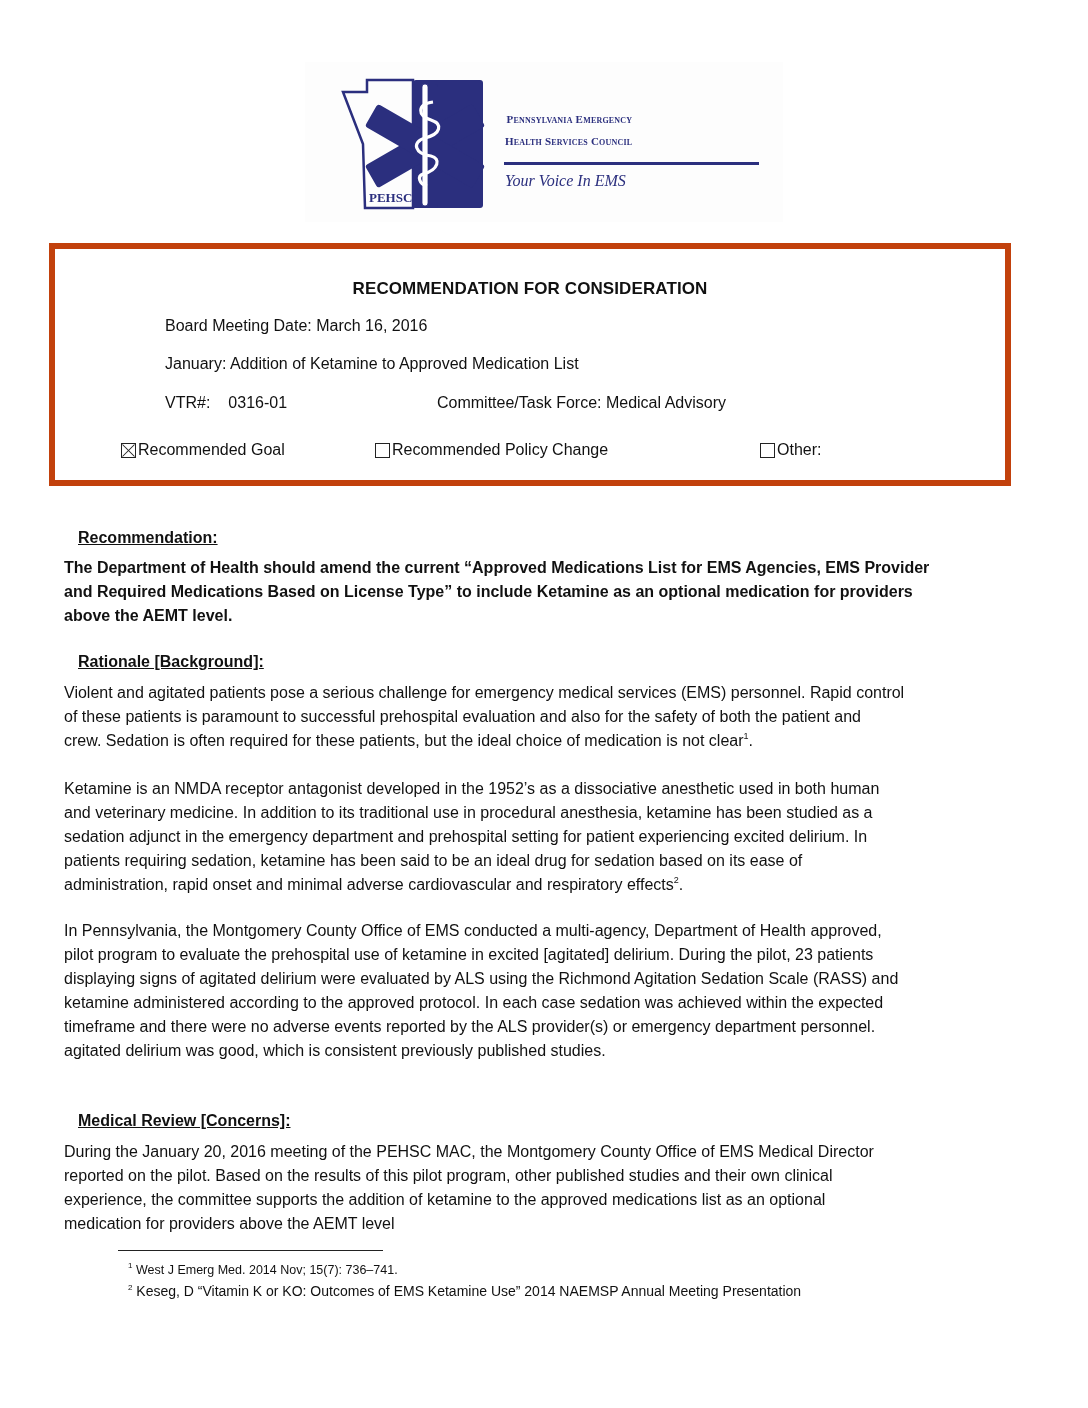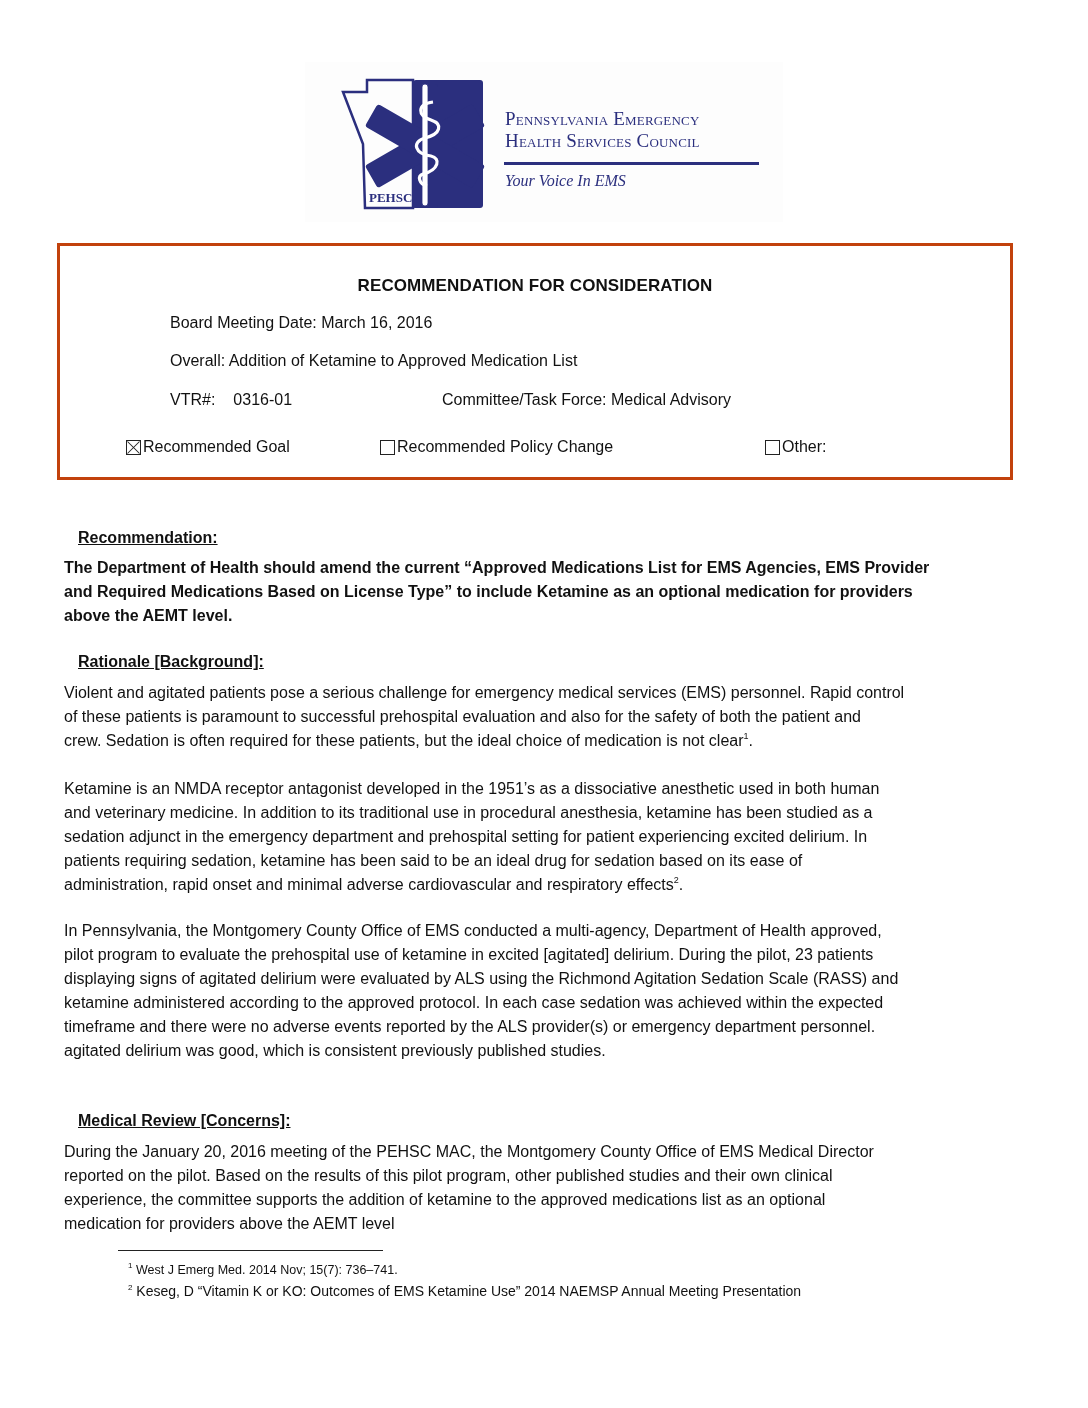--- a/index.html
+++ b/index.html
@@ -3,30 +3,30 @@
 <meta charset="utf-8">
 <style>
   html, body { margin: 0; padding: 0; background: #ffffff; }
   body { width: 1088px; height: 1408px; position: relative; overflow: hidden;
          font-family: "Liberation Sans", "DejaVu Sans", sans-serif; color: #111; }
 
   
   .logo { position: absolute; left: 305px; top: 62px; width: 478px; height: 160px; background: #fdfdfd; }
   .logo svg.emblem { position: absolute; left: 30px; top: 12px; }
   .logo .org-name { position: absolute; left: 200px; top: 46px; color: #2b2f7e;
-         font-family: "Liberation Serif", "DejaVu Serif", serif; font-weight: normal;
-         font-size: 19px; line-height: 22px; letter-spacing: 0.2px; font-variant: small-caps; }
+         font-family: "Liberation Serif", "DejaVu Serif", serif; font-weight: bold;
+         font-size: 11px; line-height: 22px; letter-spacing: 0.2px; font-variant: small-caps; text-align: right; }
   .logo .org-name div { white-space: nowrap; }
   .logo .rule { position: absolute; left: 199px; top: 100px; width: 255px; height: 3px; background: #2b2f7e; }
   .logo .tagline { position: absolute; left: 200px; top: 110px; color: #2b2f7e;
          font-family: "Liberation Serif", "DejaVu Serif", serif; font-style: italic; font-size: 16px; }
 
   
-  .rec-box { position: absolute; left: 57px; top: 243px; width: 950px; height: 231px;
-         border: 3px solid #c2410c; box-sizing: content-box; }
+  .rec-box { position: absolute; left: 49px; top: 243px; width: 950px; height: 231px;
+         border: 6px solid #c2410c; box-sizing: content-box; }
   .rec-title { position: absolute; left: 0; right: 0; top: 30px; text-align: center;
          font-weight: bold; font-size: 17px; letter-spacing: 0.1px; }
   .rec-line { position: absolute; left: 64px; font-size: 16px; white-space: nowrap; margin-left: 46px; }
   .rec-line.l1 { top: 68px; }
   .rec-line.l2 { top: 106px; }
   .rec-line.l3 { top: 145px; }
   .rec-line .vtr-num { margin-left: 18px; }
   .committee { position: absolute; left: 382px; top: 145px; font-size: 16px; white-space: nowrap; }
   .check-row { position: absolute; top: 192px; font-size: 16px; white-space: nowrap; display: flex; align-items: center; }
   .check-row.c1 { left: 66px; }
@@ -83,21 +83,21 @@
 
 <div class="rec-box">
   <div class="rec-title">RECOMMENDATION FOR CONSIDERATION</div>
 
   <div class="rec-line l1">
     <span>Board Meeting Date:</span>
     <span>March 16, 2016</span>
   </div>
 
   <div class="rec-line l2">
-    <span>Overall:</span>
+    <span>January:</span>
     <span>Addition of Ketamine to Approved Medication List</span>
   </div>
 
   <div class="rec-line l3">
     <span>VTR#:</span><span class="vtr-num">0316-01</span>
   </div>
 
   <div class="committee">
     <span>Committee/Task Force:</span>
     <span>Medical Advisory</span>
@@ -126,21 +126,21 @@
 
 <div class="section-heading" style="top:653px;">Rationale [Background]:</div>
 
 <div class="para" style="top:681px;">
   <span class="line">Violent and agitated patients pose a serious challenge for emergency medical services (EMS) personnel. Rapid control</span>
   <span class="line">of these patients is paramount to successful prehospital evaluation and also for the safety of both the patient and</span>
   <span class="line"><span>crew. Sedation is often required for these patients, but the ideal choice of medication is not clear</span><sup>1</sup><span>.</span></span>
 </div>
 
 <div class="para" style="top:777px;">
-  <span class="line">Ketamine is an NMDA receptor antagonist developed in the 1951’s as a dissociative anesthetic used in both human</span>
+  <span class="line">Ketamine is an NMDA receptor antagonist developed in the 1952’s as a dissociative anesthetic used in both human</span>
   <span class="line">and veterinary medicine. In addition to its traditional use in procedural anesthesia, ketamine has been studied as a</span>
   <span class="line">sedation adjunct in the emergency department and prehospital setting for patient experiencing excited delirium.  In</span>
   <span class="line">patients requiring sedation, ketamine has been said to be an ideal drug for sedation based on its ease of</span>
   <span class="line"><span>administration, rapid onset and minimal adverse cardiovascular and respiratory effects</span><sup>2</sup><span>.</span></span>
 </div>
 
 <div class="para" style="top:919px;">
   <span class="line">In Pennsylvania, the Montgomery County Office of EMS conducted a multi-agency, Department of Health approved,</span>
   <span class="line">pilot program to evaluate the prehospital use of ketamine in excited [agitated] delirium. During the pilot, 23 patients</span>
   <span class="line">displaying signs of agitated delirium were evaluated by ALS using the Richmond Agitation Sedation Scale (RASS) and</span>

